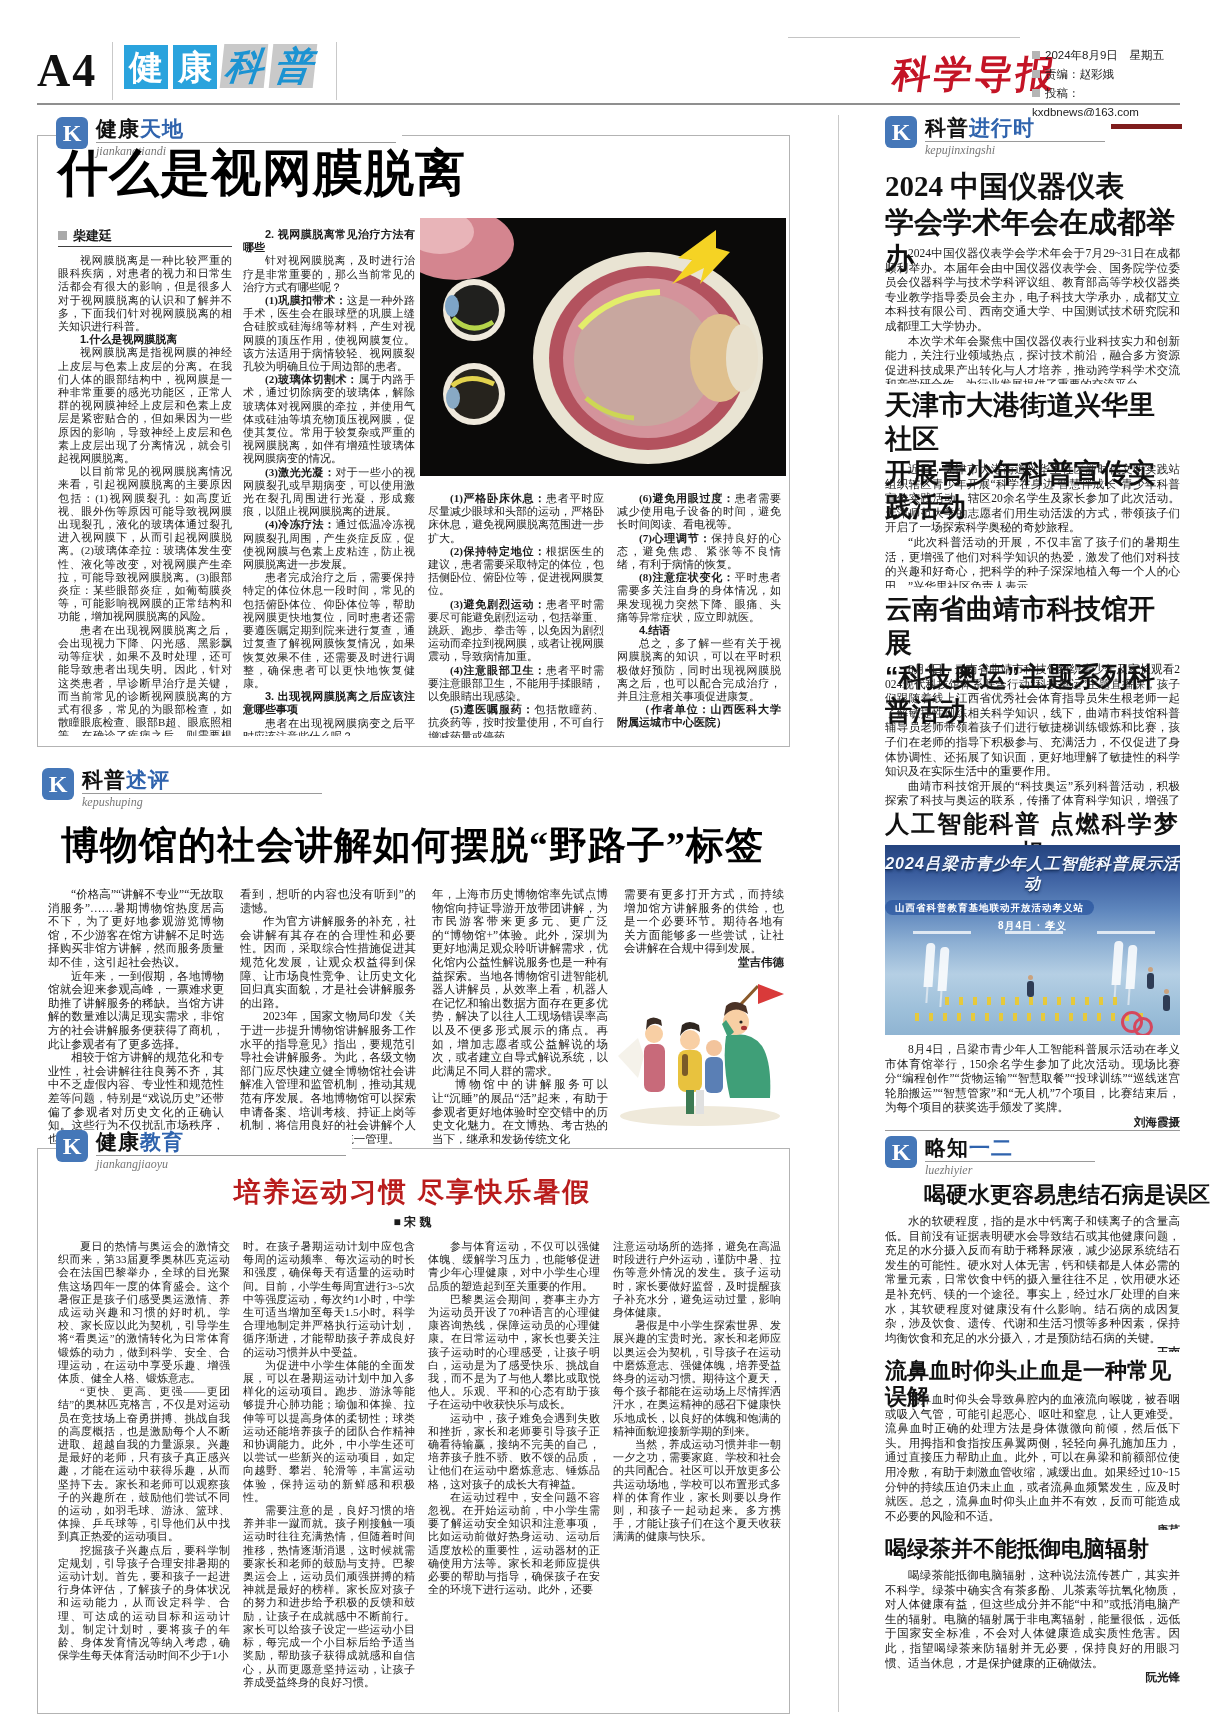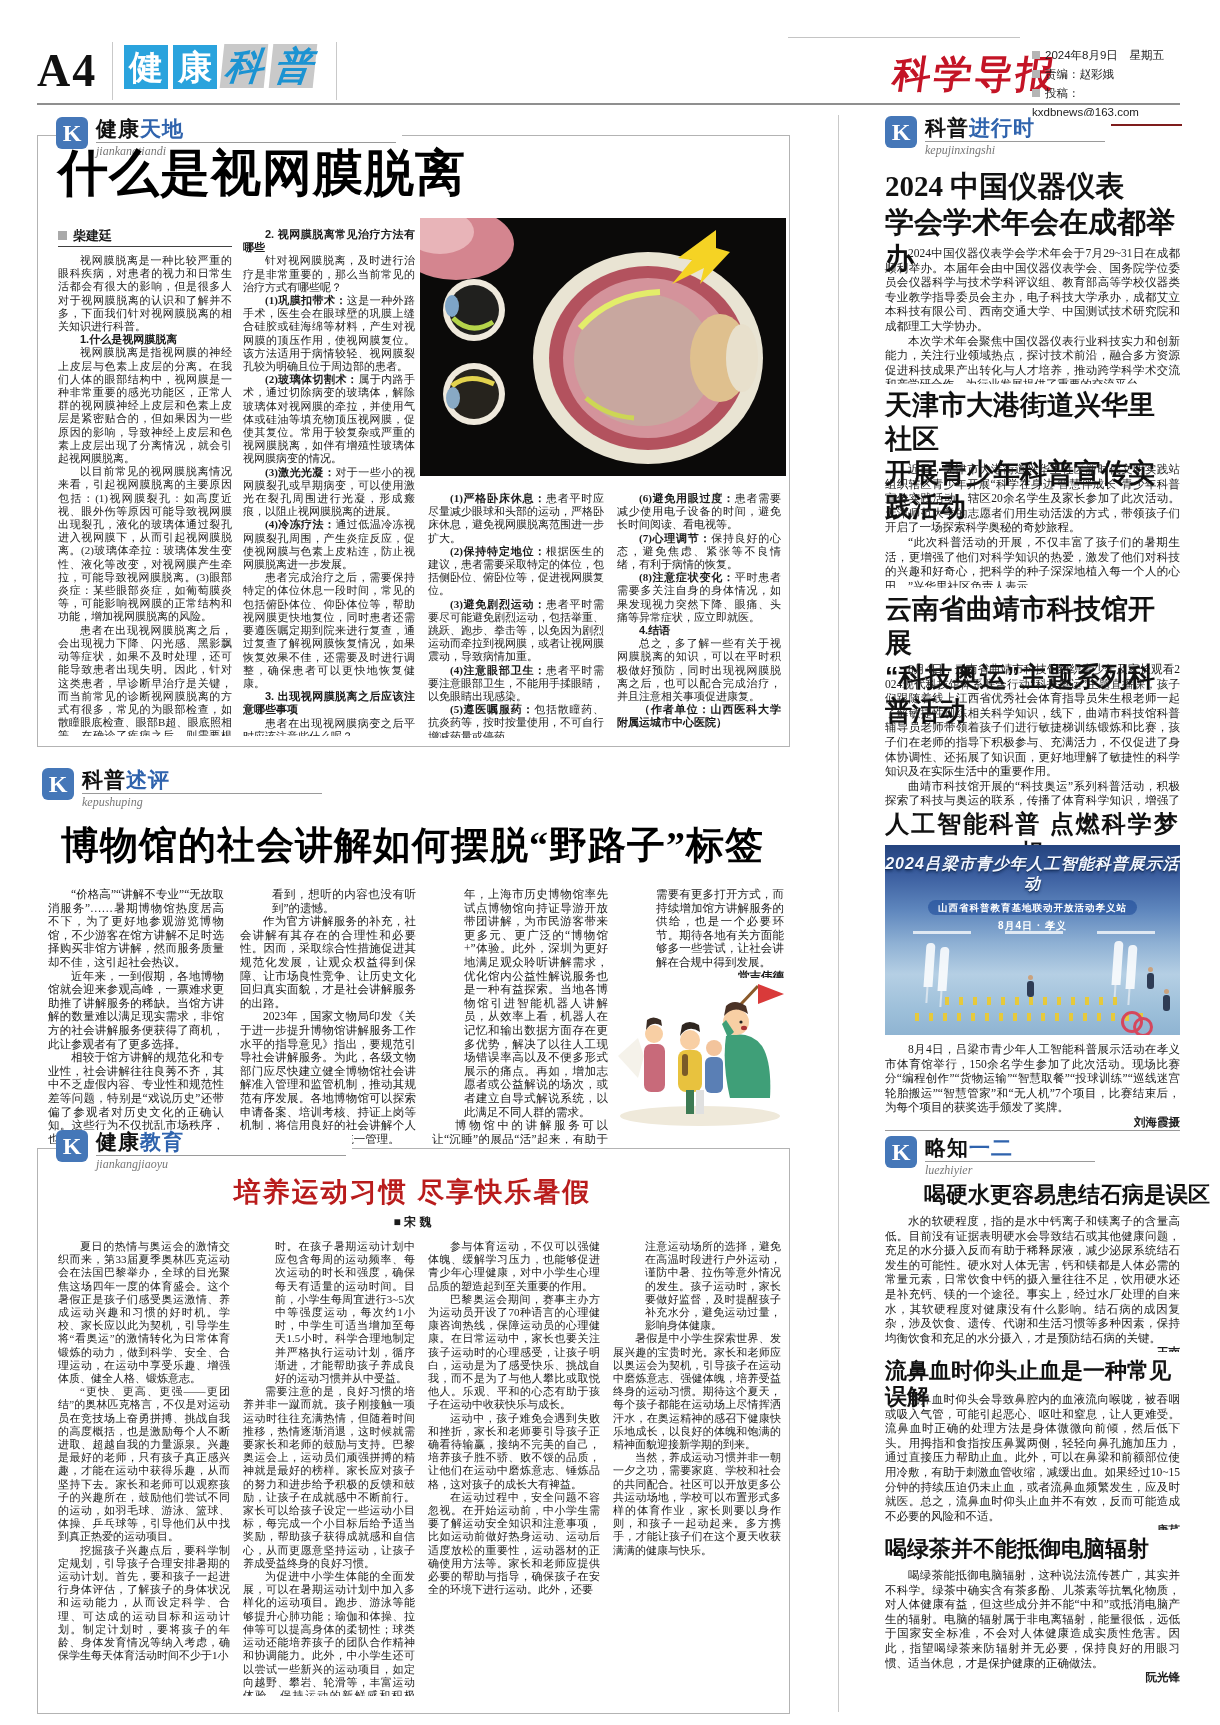--- a/index.html
+++ b/index.html
@@ -27,21 +27,21 @@
   .badge .zh{font:bold 21px/24px "Liberation Serif",serif;color:#111;letter-spacing:1px;white-space:nowrap;}
   .badge .zh .b2{color:#2f63ad;}
   .badge .py{font:italic 12px/14px "Liberation Serif",serif;color:#777;}
   .badge .nline{height:1px;background:#9a9a9a;margin:1px 0 1px 0;}
   
   .secbox{border:1.5px solid #b3b3b3;}
   
   .col{position:absolute;font:11px/13.2px "Liberation Serif",serif;text-align:justify;
        word-break:break-all;color:#1b1b1b;overflow:hidden;}
   .col p{margin:0;text-indent:2em;}
-  .col p.noind{text-indent:0;margin-left:32px;}
+  .col p.noind{text-indent:0;}
   .col p.subhead{font-family:"Liberation Sans",sans-serif;font-weight:bold;}
   .col p.byl{text-align:right;text-indent:0;font-weight:bold;font-family:"Liberation Sans",sans-serif;}
   .col p.authorunit{font-weight:bold;font-family:"Liberation Sans",sans-serif;}
   .col b.itemname{font-weight:bold;}
   .rcol{font:11.5px/14.6px "Liberation Serif",serif;}
   .kaicol{font:11.5px/13.6px "Liberation Serif",serif;}
   
   .h-main{font:bold 50px/1.1 "Liberation Sans",sans-serif;color:#000;letter-spacing:1px;}
   .h-serif{font:bold 29px/36px "Liberation Serif",serif;color:#111;}
   .h-sans{font:bold 27px/34px "Liberation Sans",sans-serif;color:#111;}
@@ -50,21 +50,21 @@
   .h-small{font:bold 22px/1.2 "Liberation Sans",sans-serif;color:#111;}
   .h-ai{font:bold 24px/1.2 "Liberation Sans",sans-serif;color:#111;text-align:center;letter-spacing:2px;}
   .byline-top{font:bold 13px/20px "Liberation Sans",sans-serif;border-bottom:1px solid #404040;}
   .byline-top .sq{display:inline-block;width:9px;height:9px;background:#a9a9a9;margin-right:6px;}
   .byline-center{font:bold 12px/16px "Liberation Sans",sans-serif;text-align:center;}
   
   .photo{background:linear-gradient(180deg,#24437e 0%,#3c5fa0 16%,#5e86bd 34%,#8fb1d4 52%,#b5cfe4 68%,#9ec0da 86%,#8fb4d2 100%);
          overflow:hidden;}
   .photo .t1{margin-top:9px;text-align:center;font:bold italic 16px/20px "Liberation Sans",sans-serif;color:#f4f8ff;
              letter-spacing:1px;text-shadow:0 1px 0 #16305e,0 2px 3px #16305e;}
-  .photo .t2wrap{text-align:center;margin-top:3px;}
+  .photo .t2wrap{text-align:left;margin-top:3px;}
   .photo .t2{display:inline-block;background:rgba(23,70,150,.55);border-radius:8px;padding:1px 10px;
              font:bold 9.5px/13px "Liberation Sans",sans-serif;color:#fff;letter-spacing:1px;}
   .photo .t3{text-align:center;margin-top:4px;font:bold 10px/13px "Liberation Sans",sans-serif;color:#fff;letter-spacing:1px;}
   .photo .bar{position:absolute;height:3px;background:rgba(255,255,255,.75);}
   .flag{position:absolute;width:9px;height:44px;background:rgba(255,255,255,.85);border-radius:4px 4px 0 0;
         transform:skewX(-4deg);}
   .flag:after{content:"";position:absolute;left:3px;top:44px;width:2px;height:16px;background:#d8e4ee;}
   .ladder{position:absolute;height:8px;background:repeating-linear-gradient(90deg,#e6c93c 0 4px,transparent 4px 14px);}
   .person{position:absolute;width:7px;height:16px;background:#2e3c55;border-radius:3px;}
   .person:before{content:"";position:absolute;top:-6px;left:1px;width:5px;height:5px;border-radius:50%;background:#caa27e;}
@@ -77,21 +77,21 @@
 <div id="page">
 
   <div class="abs pageno" style="left:37px;top:48px;">A4</div>
   <div class="abs vline" style="left:112px;top:42px;height:58px;"></div>
   <div class="abs" style="left:124px;top:44px;">
     <span class="logoboxA">健</span><span class="logoboxA">康</span><span class="logoboxB">科</span><span class="logoboxB">普</span>
   </div>
   <div class="abs vline" style="left:336px;top:42px;height:58px;"></div>
   <div class="abs lrule" style="left:788px;top:37px;width:232px;height:1px;"></div>
   <div class="abs masthead-name" style="left:893px;top:55px;">科学导报</div>
-  <div class="abs mh-info" style="left:1032px;top:46px;width:150px;border-bottom:2px solid #7f1d1d;padding-bottom:2px;">
+  <div class="abs mh-info" style="left:1032px;top:46px;width:150px;border-bottom:5px solid #7f1d1d;padding-bottom:2px;">
     <div><span class="sq"></span><span>2024年8月9日</span>　<span>星期五</span></div>
     <div><span class="sq"></span><span>责编：赵彩娥</span></div>
     <div><span class="sq"></span><span>投稿：kxdbnews@163.com</span></div>
   </div>
   <div class="abs hrule" style="left:37px;top:103px;width:1143px;height:2px;"></div>
 
   <div class="abs vline" style="left:838px;top:115px;height:1597px;"></div>
 
   <div class="abs secbox" style="left:37px;top:135px;width:751px;height:610px;"></div>
   <div class="abs badge" style="left:56px;top:117px;">
@@ -241,22 +241,22 @@
   </div>
   <div class="abs h-edu" style="left:37px;top:1176px;width:751px;">培养运动习惯 尽享快乐暑假</div>
   <div class="abs byline-center" style="left:37px;top:1214px;width:751px;">■ 宋 魏</div>
   <div class="col" style="left:58px;top:1240px;width:172px;height:456px;">
       <p>夏日的热情与奥运会的激情交织而来，第33届夏季奥林匹克运动会在法国巴黎举办，全球的目光聚焦这场四年一度的体育盛会。这个暑假正是孩子们感受奥运激情、养成运动兴趣和习惯的好时机。学校、家长应以此为契机，引导学生将“看奥运”的激情转化为日常体育锻炼的动力，做到科学、安全、合理运动，在运动中享受乐趣、增强体质、健全人格、锻炼意志。</p>
       <p>“更快、更高、更强——更团结”的奥林匹克格言，不仅是对运动员在竞技场上奋勇拼搏、挑战自我的高度概括，也是激励每个人不断进取、超越自我的力量源泉。兴趣是最好的老师，只有孩子真正感兴趣，才能在运动中获得乐趣，从而坚持下去。家长和老师可以观察孩子的兴趣所在，鼓励他们尝试不同的运动，如羽毛球、游泳、篮球、体操、乒乓球等，引导他们从中找到真正热爱的运动项目。</p>
       <p>挖掘孩子兴趣点后，要科学制定规划，引导孩子合理安排暑期的运动计划。首先，要和孩子一起进行身体评估，了解孩子的身体状况和运动能力，从而设定科学、合理、可达成的运动目标和运动计划。制定计划时，要将孩子的年龄、身体发育情况等纳入考虑，确保学生每天体育活动时间不少于1小</p>
     </div>
   <div class="col" style="left:243px;top:1240px;width:172px;height:456px;">
       <p class="noind">时。在孩子暑期运动计划中应包含每周的运动频率、每次运动的时长和强度，确保每天有适量的运动时间。目前，小学生每周宜进行3~5次中等强度运动，每次约1小时，中学生可适当增加至每天1.5小时。科学合理地制定并严格执行运动计划，循序渐进，才能帮助孩子养成良好的运动习惯并从中受益。</p>
+      <p>为促进中小学生体能的全面发展，可以在暑期运动计划中加入多样化的运动项目。跑步、游泳等能够提升心肺功能；瑜伽和体操、拉伸等可以提高身体的柔韧性；球类运动还能培养孩子的团队合作精神和协调能力。此外，中小学生还可以尝试一些新兴的运动项目，如定向越野、攀岩、轮滑等，丰富运动体验，保持运动的新鲜感和积极性。</p>
       <p>需要注意的是，良好习惯的培养并非一蹴而就。孩子刚接触一项运动时往往充满热情，但随着时间推移，热情逐渐消退，这时候就需要家长和老师的鼓励与支持。巴黎奥运会上，运动员们顽强拼搏的精神就是最好的榜样。家长应对孩子的努力和进步给予积极的反馈和鼓励，让孩子在成就感中不断前行。家长可以给孩子设定一些运动小目标，每完成一个小目标后给予适当奖励，帮助孩子获得成就感和自信心，从而更愿意坚持运动，让孩子养成受益终身的良好习惯。</p>
-      <p>为促进中小学生体能的全面发展，可以在暑期运动计划中加入多样化的运动项目。跑步、游泳等能够提升心肺功能；瑜伽和体操、拉伸等可以提高身体的柔韧性；球类运动还能培养孩子的团队合作精神和协调能力。此外，中小学生还可以尝试一些新兴的运动项目，如定向越野、攀岩、轮滑等，丰富运动体验，保持运动的新鲜感和积极性。</p>
     </div>
   <div class="col" style="left:428px;top:1240px;width:172px;height:456px;">
       <p>参与体育运动，不仅可以强健体魄、缓解学习压力，也能够促进青少年心理健康，对中小学生心理品质的塑造起到至关重要的作用。</p>
       <p>巴黎奥运会期间，赛事主办方为运动员开设了70种语言的心理健康咨询热线，保障运动员的心理健康。在日常运动中，家长也要关注孩子运动时的心理感受，让孩子明白，运动是为了感受快乐、挑战自我，而不是为了与他人攀比或取悦他人。乐观、平和的心态有助于孩子在运动中收获快乐与成长。</p>
       <p>运动中，孩子难免会遇到失败和挫折，家长和老师要引导孩子正确看待输赢，接纳不完美的自己，培养孩子胜不骄、败不馁的品质，让他们在运动中磨炼意志、锤炼品格，这对孩子的成长大有裨益。</p>
       <p>在运动过程中，安全问题不容忽视。在开始运动前，中小学生需要了解运动安全知识和注意事项，比如运动前做好热身运动、运动后适度放松的重要性，运动器材的正确使用方法等。家长和老师应提供必要的帮助与指导，确保孩子在安全的环境下进行运动。此外，还要</p>
     </div>
   <div class="col" style="left:613px;top:1240px;width:168px;height:456px;">
       <p class="noind">注意运动场所的选择，避免在高温时段进行户外运动，谨防中暑、拉伤等意外情况的发生。孩子运动时，家长要做好监督，及时提醒孩子补充水分，避免运动过量，影响身体健康。</p>
       <p>暑假是中小学生探索世界、发展兴趣的宝贵时光。家长和老师应以奥运会为契机，引导孩子在运动中磨炼意志、强健体魄，培养受益终身的运动习惯。期待这个夏天，每个孩子都能在运动场上尽情挥洒汗水，在奥运精神的感召下健康快乐地成长，以良好的体魄和饱满的精神面貌迎接新学期的到来。</p>

